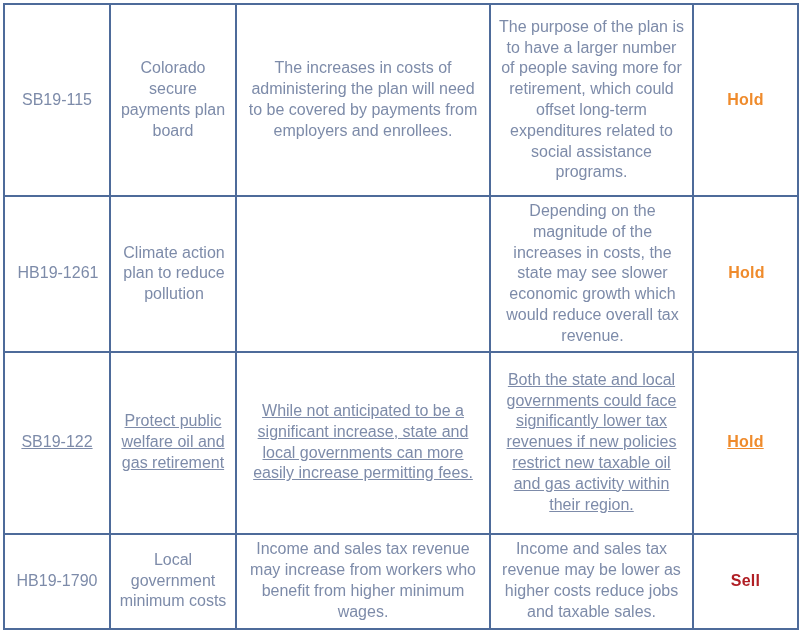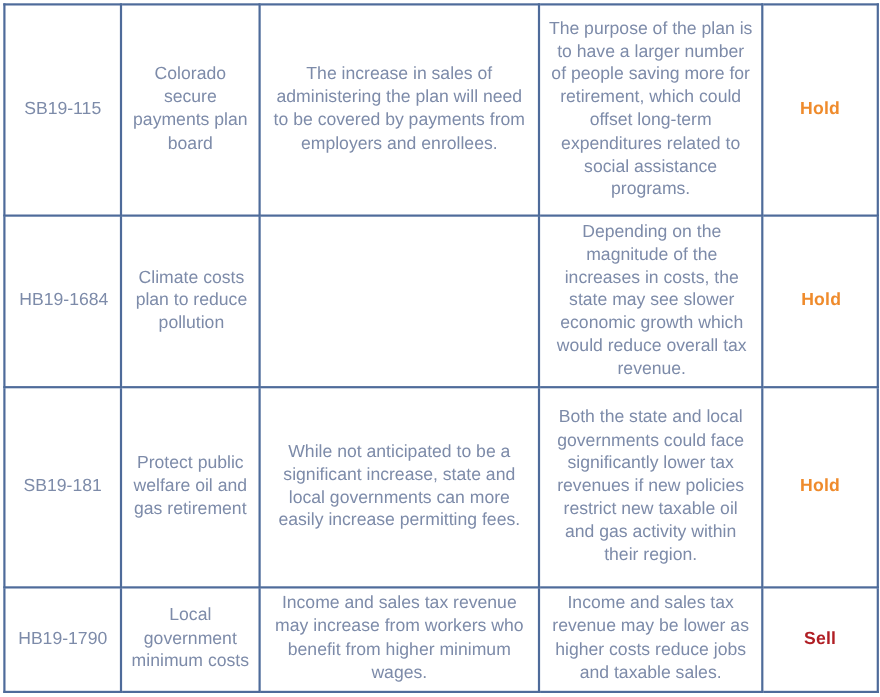--- a/index.html
+++ b/index.html
@@ -34,21 +34,21 @@
   }
   
   col.col-bill   { width: 106px; }
   col.col-name   { width: 126px; }
   col.col-cost   { width: 254px; }
   col.col-rev    { width: 203px; }
   col.col-rating { width: 105px; }
   
   tbody tr:nth-child(1) td { height: 192px; text-align: center; }
   tbody tr:nth-child(2) td { height: 153px; padding-left: 10px; }
-  tbody tr:nth-child(3) td { height: 182px; }
+  tbody tr:nth-child(3) td { height: 182px; text-decoration: underline; }
   tbody tr:nth-child(4) td { height: 95px; }
   td.c-rating {
     font-weight: bold;
     letter-spacing: 0.2px;
   }
 </style>
 </head>
 <body>
 
 <div class="page">
@@ -57,35 +57,35 @@
       <col class="col-bill">
       <col class="col-name">
       <col class="col-cost">
       <col class="col-rev">
       <col class="col-rating">
     </colgroup>
     <tbody id="table-body">
   <tr>
     <td class="c-bill">SB19-115</td>
     <td class="c-name">Colorado secure payments plan board</td>
-    <td class="c-cost">The increase in sales of administering the plan will need to be covered by payments from employers and enrollees.</td>
+    <td class="c-cost">The increases in costs of administering the plan will need to be covered by payments from employers and enrollees.</td>
     <td class="c-rev">The purpose of the plan is to have a larger number of people saving more for retirement, which could offset long-term expenditures related to social assistance programs.</td>
     <td class="c-rating" style="color: rgb(239, 139, 44);">Hold</td>
   </tr>
 
   <tr>
-    <td class="c-bill">HB19-1684</td>
-    <td class="c-name">Climate costs plan to reduce pollution</td>
+    <td class="c-bill">HB19-1261</td>
+    <td class="c-name">Climate action plan to reduce pollution</td>
     <td class="c-cost"></td>
     <td class="c-rev">Depending on the magnitude of the increases in costs, the state may see slower economic growth which would reduce overall tax revenue.</td>
     <td class="c-rating" style="color: rgb(239, 139, 44);">Hold</td>
   </tr>
 
   <tr>
-    <td class="c-bill">SB19-181</td>
+    <td class="c-bill">SB19-122</td>
     <td class="c-name">Protect public welfare oil and gas retirement</td>
     <td class="c-cost">While not anticipated to be a significant increase, state and local governments can more easily increase permitting fees.</td>
     <td class="c-rev">Both the state and local governments could face significantly lower tax revenues if new policies restrict new taxable oil and gas activity within their region.</td>
     <td class="c-rating" style="color: rgb(239, 139, 44);">Hold</td>
   </tr>
 
   <tr>
     <td class="c-bill">HB19-1790</td>
     <td class="c-name">Local government minimum costs</td>
     <td class="c-cost">Income and sales tax revenue may increase from workers who benefit from higher minimum wages.</td>

